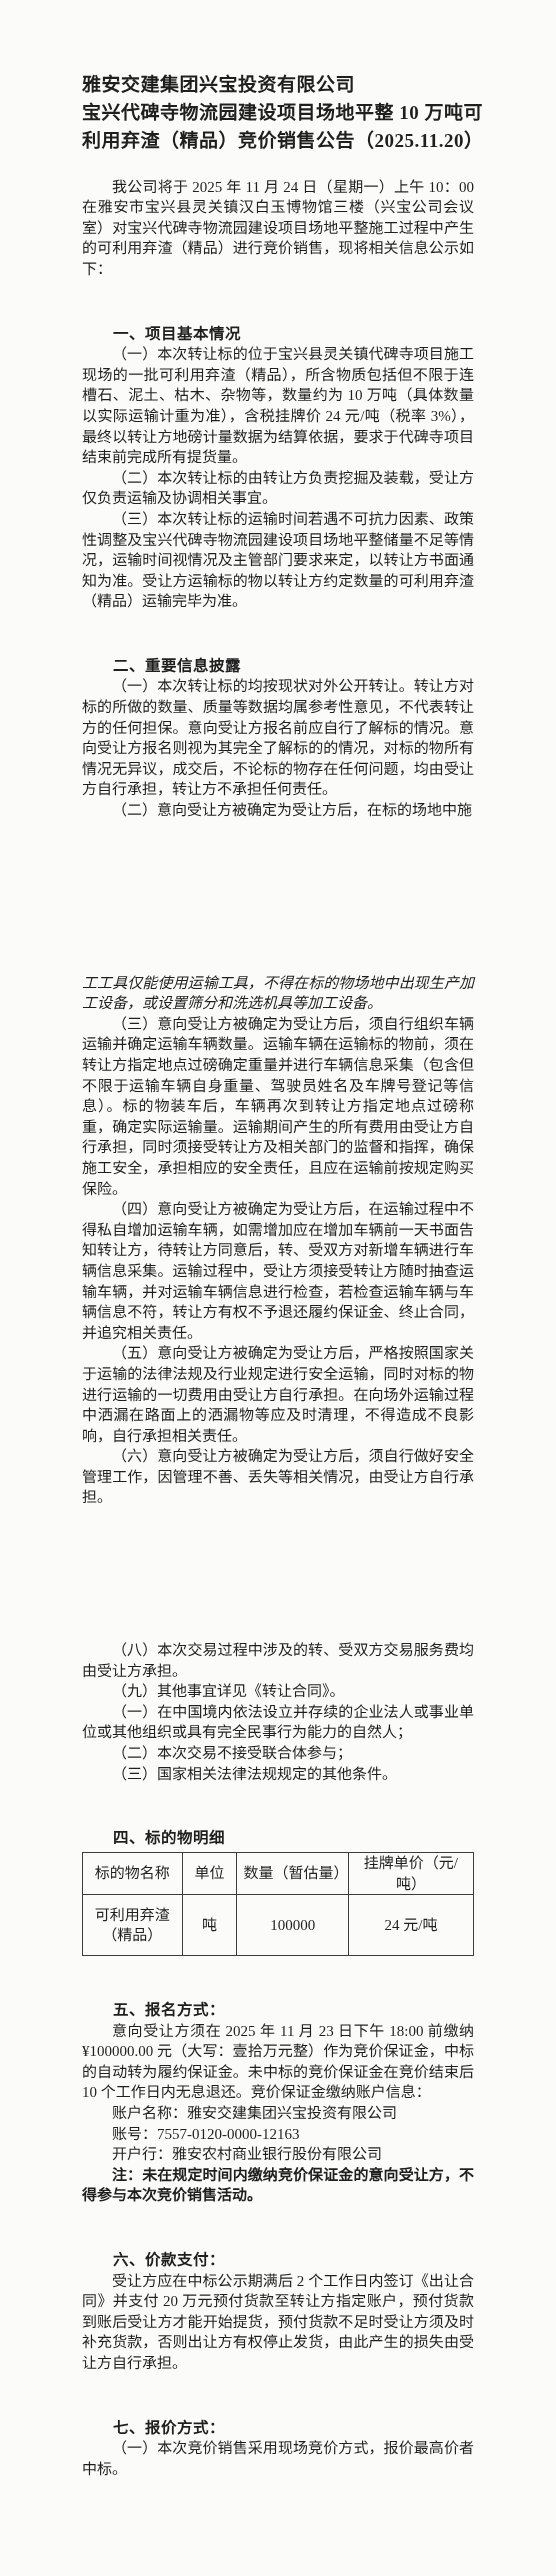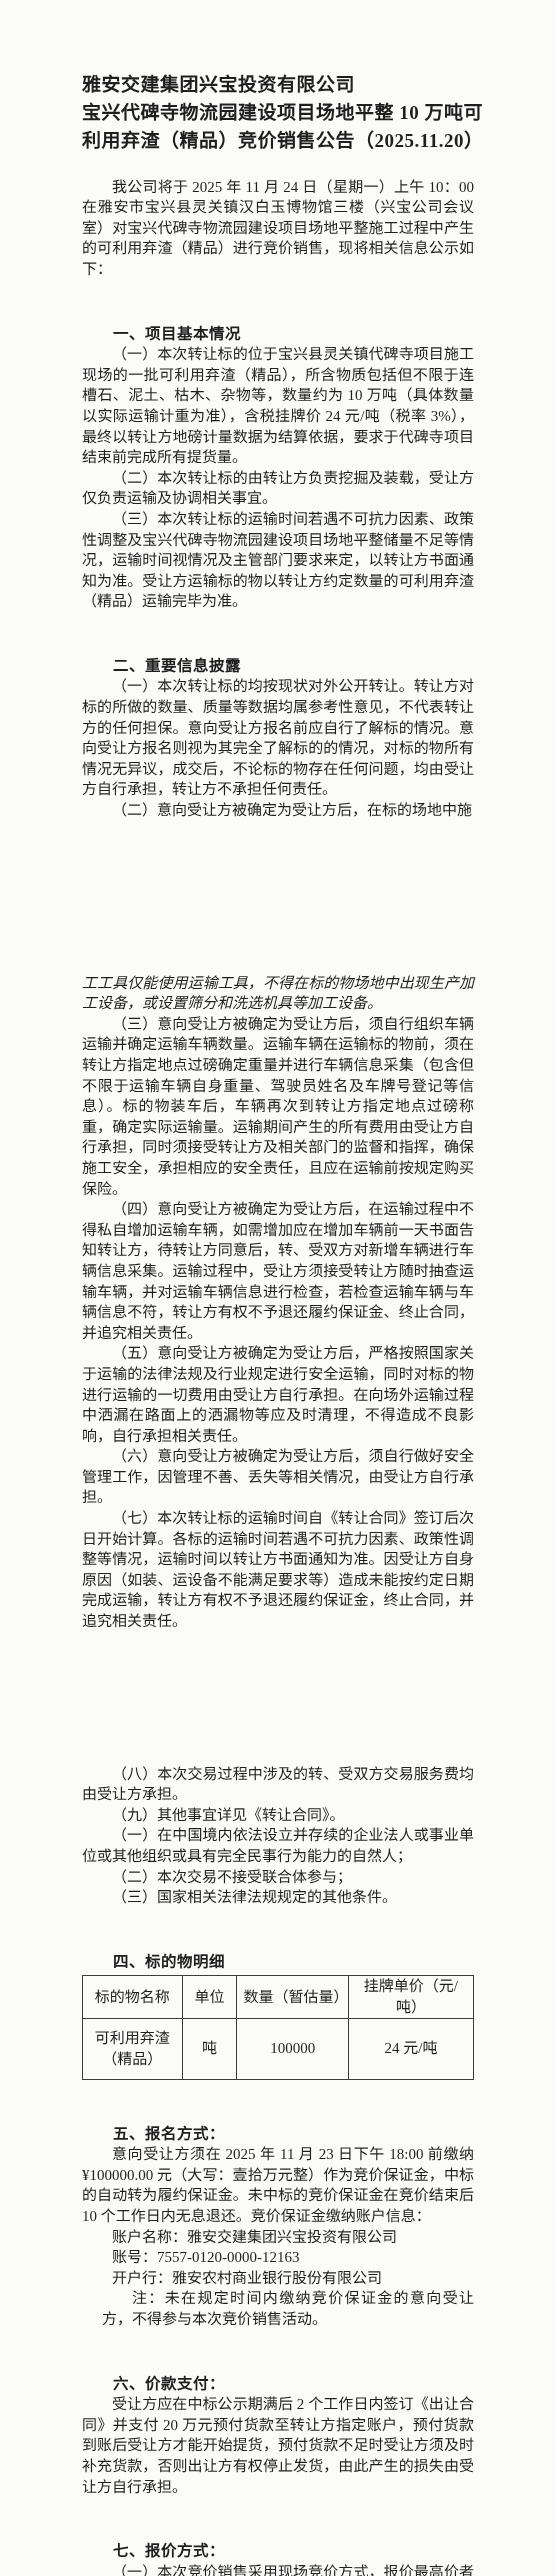--- a/index.html
+++ b/index.html
@@ -32,21 +32,21 @@
   #doc-body{
     font-size:15px;
     line-height:20.6px;
     text-align:justify;
   }
   .para{
     margin:0;
     text-indent:2em;
   }
   .para.noindent{text-indent:0;font-style:italic;}
-  .para.bold{font-weight:400;margin-left:20px;}
+  .para.bold{font-weight:700;}
   .heading{
     font-family:"Liberation Sans","DejaVu Sans",sans-serif;
     font-weight:700;
     font-size:15.5px;
     text-indent:2em;
     letter-spacing:0.5px;
     margin-top:44px;
   }
   .page-gap{width:100%;}
   table.lot-table{
@@ -86,21 +86,20 @@
         <div class="para">（三）本次转让标的运输时间若遇不可抗力因素、政策性调整及宝兴代碑寺物流园建设项目场地平整储量不足等情况，运输时间视情况及主管部门要求来定，以转让方书面通知为准。受让方运输标的物以转让方约定数量的可利用弃渣（精品）运输完毕为准。</div>
         <div class="heading">二、重要信息披露</div>
         <div class="para">（一）本次转让标的均按现状对外公开转让。转让方对标的所做的数量、质量等数据均属参考性意见，不代表转让方的任何担保。意向受让方报名前应自行了解标的情况。意向受让方报名则视为其完全了解标的的情况，对标的物所有情况无异议，成交后，不论标的物存在任何问题，均由受让方自行承担，转让方不承担任何责任。</div>
         <div class="para">（二）意向受让方被确定为受让方后，在标的场地中施</div>
         <div class="page-gap" style="height: 152px;"></div>
         <div class="para noindent">工工具仅能使用运输工具，不得在标的物场地中出现生产加工设备，或设置筛分和洗选机具等加工设备。</div>
         <div class="para">（三）意向受让方被确定为受让方后，须自行组织车辆运输并确定运输车辆数量。运输车辆在运输标的物前，须在转让方指定地点过磅确定重量并进行车辆信息采集（包含但不限于运输车辆自身重量、驾驶员姓名及车牌号登记等信息）。标的物装车后，车辆再次到转让方指定地点过磅称重，确定实际运输量。运输期间产生的所有费用由受让方自行承担，同时须接受转让方及相关部门的监督和指挥，确保施工安全，承担相应的安全责任，且应在运输前按规定购买保险。</div>
         <div class="para">（四）意向受让方被确定为受让方后，在运输过程中不得私自增加运输车辆，如需增加应在增加车辆前一天书面告知转让方，待转让方同意后，转、受双方对新增车辆进行车辆信息采集。运输过程中，受让方须接受转让方随时抽查运输车辆，并对运输车辆信息进行检查，若检查运输车辆与车辆信息不符，转让方有权不予退还履约保证金、终止合同，并追究相关责任。</div>
         <div class="para">（五）意向受让方被确定为受让方后，严格按照国家关于运输的法律法规及行业规定进行安全运输，同时对标的物进行运输的一切费用由受让方自行承担。在向场外运输过程中洒漏在路面上的洒漏物等应及时清理，不得造成不良影响，自行承担相关责任。</div>
         <div class="para">（六）意向受让方被确定为受让方后，须自行做好安全管理工作，因管理不善、丢失等相关情况，由受让方自行承担。</div>
-        <div class="para">（七）本次转让标的运输时间自《转让合同》签订后次日开始计算。各标的运输时间若遇不可抗力因素、政策性调整等情况，运输时间以转让方书面通知为准。因受让方自身原因（如装、运设备不能满足要求等）造成未能按约定日期完成运输，转让方有权不予退还履约保证金，终止合同，并追究相关责任。</div>
         <div class="page-gap" style="height: 132px;"></div>
         <div class="para">（八）本次交易过程中涉及的转、受双方交易服务费均由受让方承担。</div>
         <div class="para">（九）其他事宜详见《转让合同》。</div>
         <div class="para">（一）在中国境内依法设立并存续的企业法人或事业单位或其他组织或具有完全民事行为能力的自然人；</div>
         <div class="para">（二）本次交易不接受联合体参与；</div>
         <div class="para">（三）国家相关法律法规规定的其他条件。</div>
         <div class="heading">四、标的物明细</div>
         <table class="lot-table" id="lot-table">
       <colgroup>
         <col style="width:25.5%">

